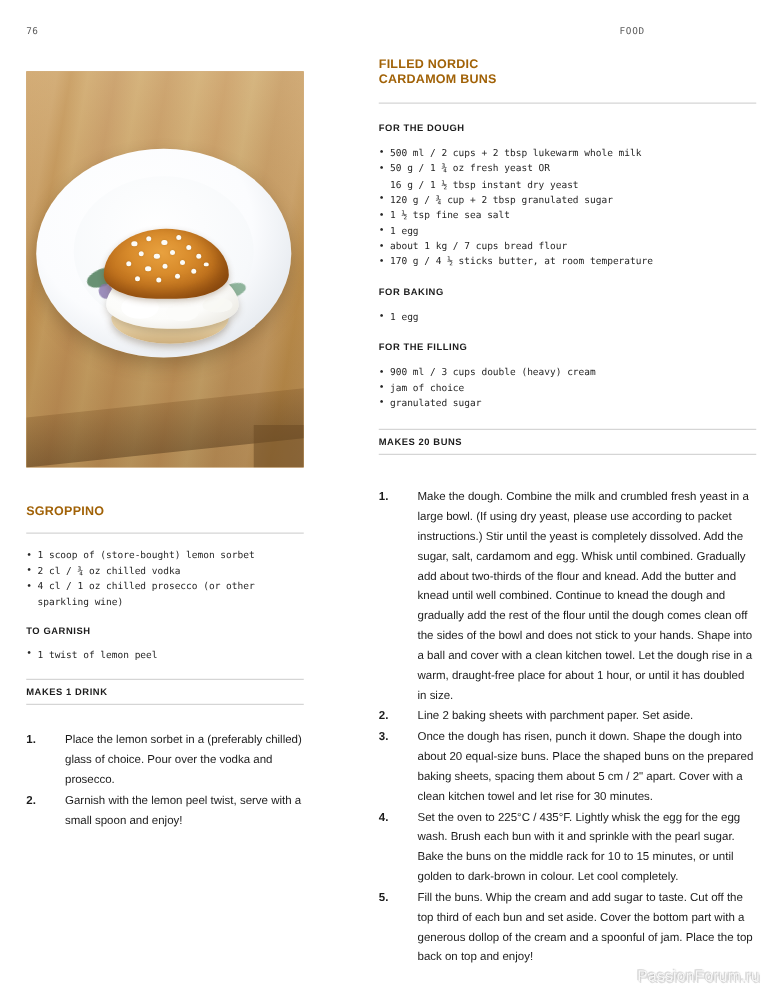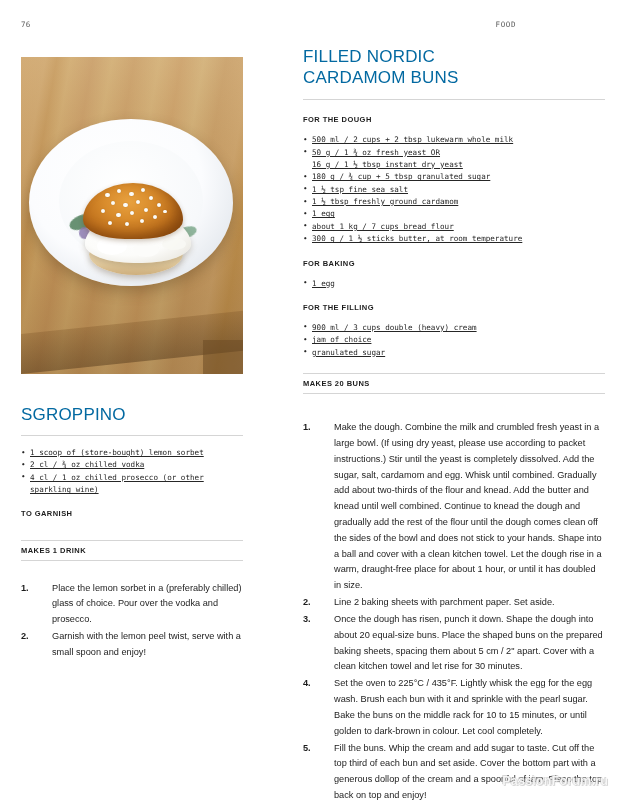--- a/index.html
+++ b/index.html
@@ -179,26 +179,26 @@
   }
   .pearl {
     position: absolute;
     background: #fdfcf7;
     border-radius: 2px;
     box-shadow: 0 0 1px rgba(120,80,30,.5);
   }
 
   
   .recipe-title {
-    font-size: 17px;
-    font-weight: normal;
+    font-size: 10px;
+    font-weight: bold;
     letter-spacing: 0.2px;
     line-height: 1.24;
     margin: 0;
-    color: #0369a1;
+    color: #a16207;
     text-transform: uppercase;
   }
   .rule {
     border: 0;
     border-top: 1px solid #d5d5d5;
     margin: 0;
     height: 0;
   }
   .subhead {
     font-size: 7.5px;
@@ -210,21 +210,20 @@
 
   
   ul.ingredients {
     list-style: none;
     margin: 0;
     padding: 0;
     font-family: "DejaVu Sans Mono", monospace;
     font-size: 7.6px;
     line-height: 1.63;
     color: #262626;
-    text-decoration: underline;
   }
   ul.ingredients li {
     position: relative;
     padding-left: 9px;
   }
   ul.ingredients li::before {
     content: "\2022";
     position: absolute;
     left: 0;
     top: -0.5px;
@@ -256,21 +255,21 @@
   .makes-block {
     padding: 5px 0 5px 0;
   }
 
   
   .watermark {
     position: absolute;
     right: 18px;
     bottom: 12px;
     font-size: 12.5px;
-    font-weight: bold;
+    font-weight: normal;
     letter-spacing: 0.2px;
     color: rgba(255,255,255,0.9);
     text-shadow:
       0 0 1px rgba(150,150,150,0.85),
       1px 1px 0 rgba(190,190,190,0.5),
       -1px -1px 0 rgba(190,190,190,0.5);
   }
 </style>
 </head>
 <body>
@@ -334,20 +333,23 @@
   <ul class="ingredients">
     <li>1 scoop of (store-bought) lemon sorbet</li>
     <li>2 cl / ¾ oz chilled vodka</li>
     <li>4 cl / 1 oz chilled prosecco (or other</li>
     <li class="cont">sparkling wine)</li>
   </ul>
 
   <div style="height:12px;"></div>
   <div class="subhead">TO GARNISH</div>
   <div style="height:9px;"></div>
+  <ul class="ingredients">
+    <li>1 twist of lemon peel</li>
+  </ul>
 
   <div style="height:13px;"></div>
   <hr class="rule">
   <div class="makes-block">
     <div class="subhead">MAKES 1 DRINK</div>
   </div>
   <hr class="rule">
   <div style="height:20px;"></div>
 
   <ol class="steps">
@@ -371,26 +373,25 @@
   <div style="height:11px;"></div>
   <hr class="rule">
   <div style="height:15px;"></div>
 
   <div class="subhead">FOR THE DOUGH</div>
   <div style="height:10px;"></div>
   <ul class="ingredients">
     <li>500 ml / 2 cups + 2 tbsp lukewarm whole milk</li>
     <li>50 g / 1 ¾ oz fresh yeast OR</li>
     <li class="cont">16 g / 1 ½ tbsp instant dry yeast</li>
-    <li>180 g / ¾ cup + 5 tbsp granulated sugar</li>
+    <li>120 g / ¾ cup + 2 tbsp granulated sugar</li>
     <li>1 ½ tsp fine sea salt</li>
-    <li>1 ½ tbsp freshly ground cardamom</li>
     <li>1 egg</li>
     <li>about 1 kg / 7 cups bread flour</li>
-    <li>300 g / 1 ½ sticks butter, at room temperature</li>
+    <li>170 g / 4 ½ sticks butter, at room temperature</li>
   </ul>
 
   <div style="height:13px;"></div>
   <div class="subhead">FOR BAKING</div>
   <div style="height:10px;"></div>
   <ul class="ingredients">
     <li>1 egg</li>
   </ul>
 
   <div style="height:13px;"></div>

